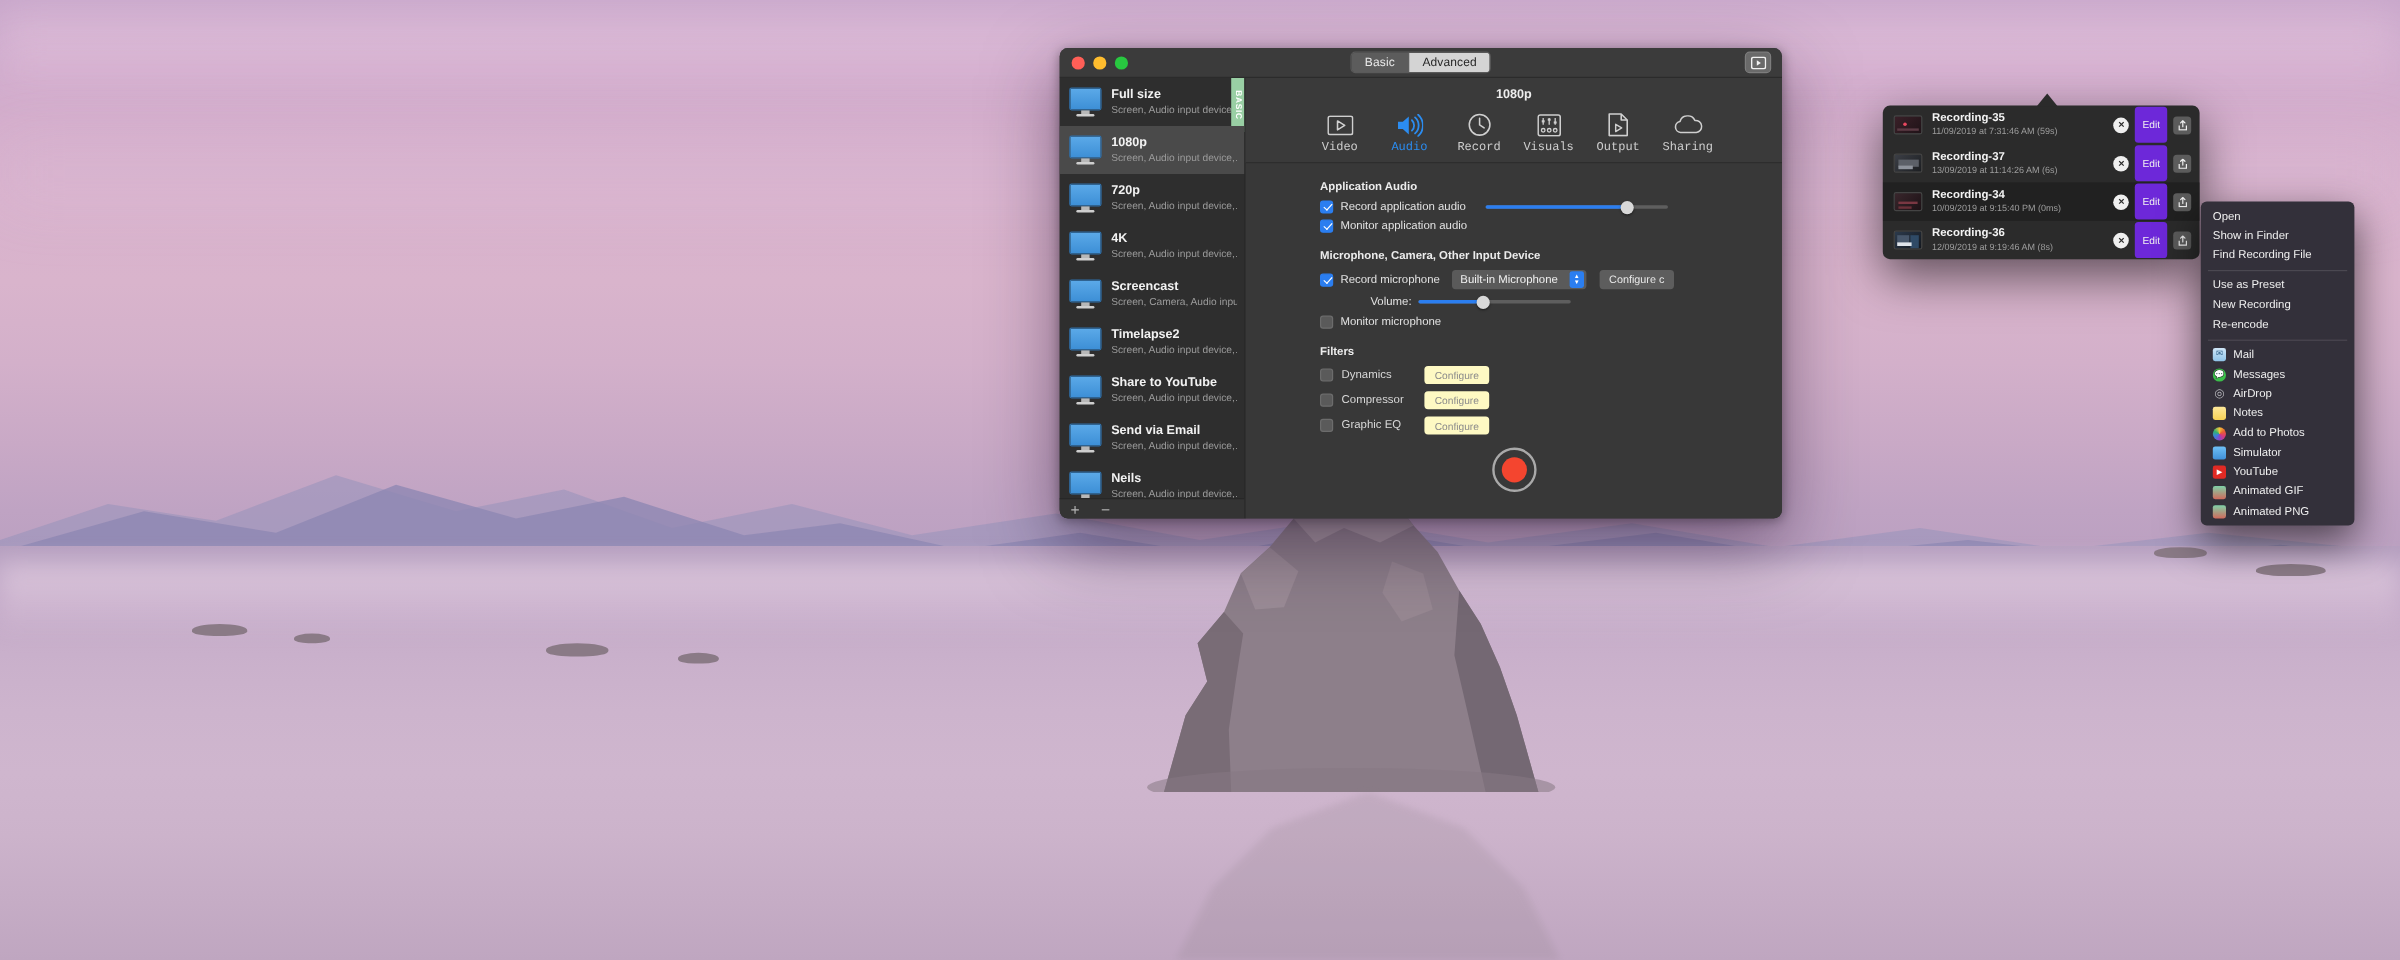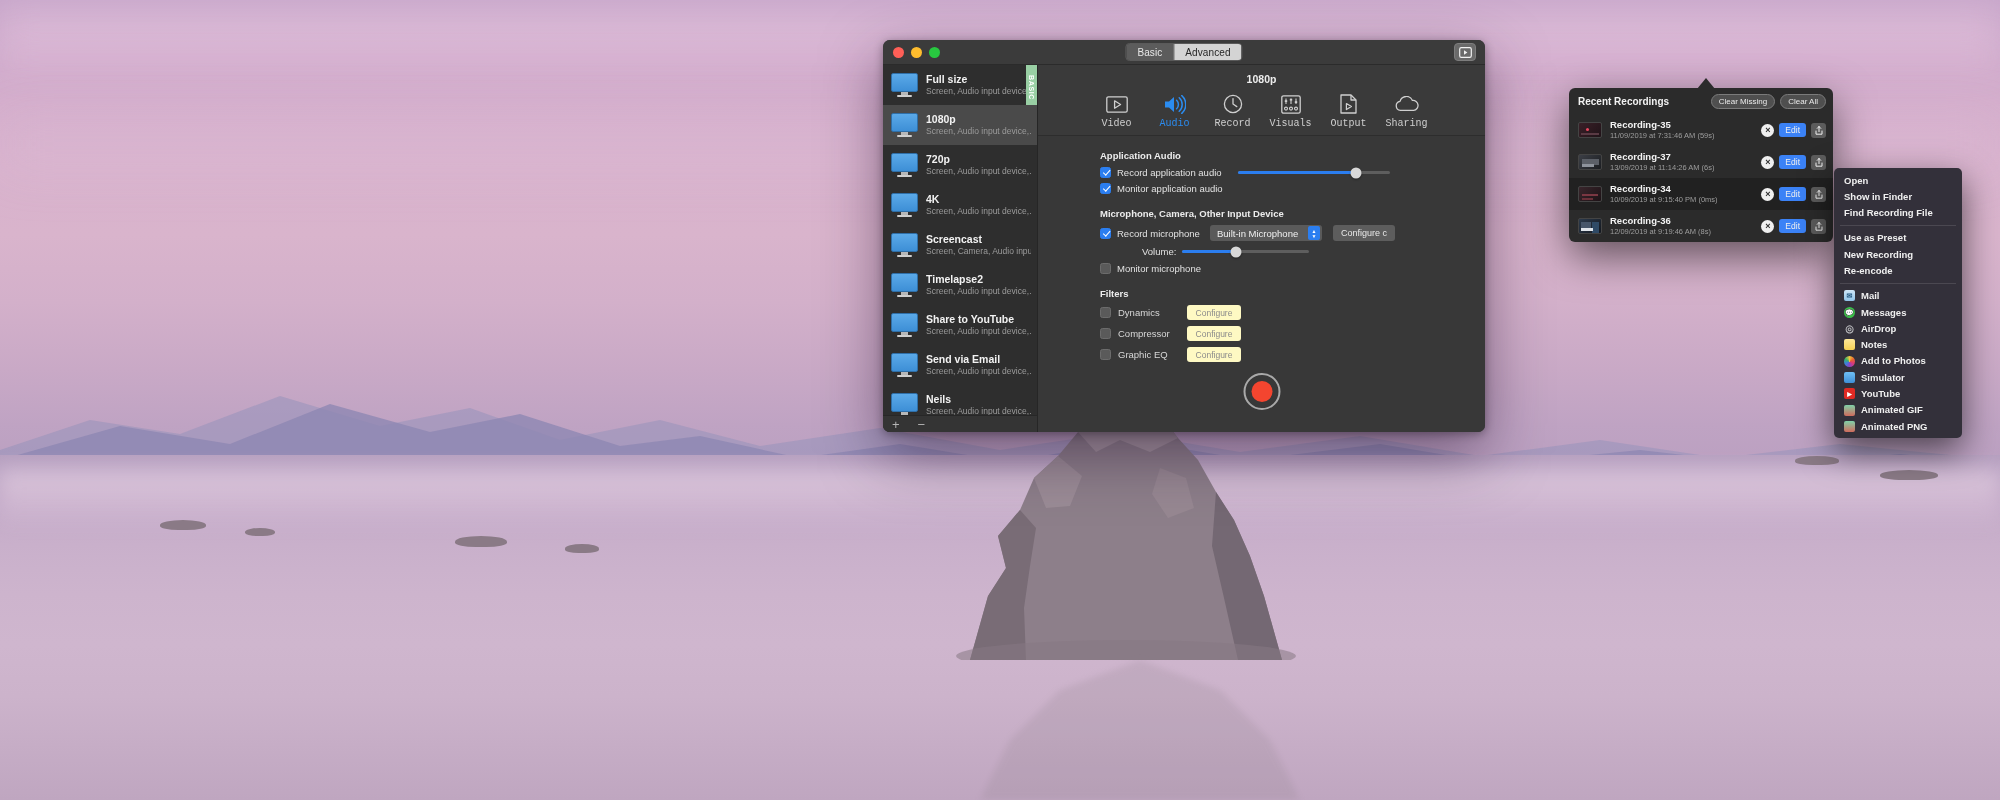--- a/index.html
+++ b/index.html
@@ -257,36 +257,36 @@
   .rec-info { flex:1; min-width:0; }
   .rec-name { font-size:9.5px; font-weight:bold; color:#f3f3f3; line-height:1.25; }
   .rec-date { font-size:7.5px; color:#9d9d9d; line-height:1.3; white-space:nowrap; }
   .rec-actions { display:flex; align-items:center; gap:5px; flex:0 0 auto; }
   .x-btn {
     width:13px; height:13px; border-radius:50%; background:#efefef;
     display:flex; align-items:center; justify-content:center;
     font-size:9px; color:#2b2b2b; line-height:1; font-weight:bold;
   }
   .edit-btn {
-    height:14px; padding:0 6px; border-radius:3px; background:#3b82f6;
+    height:30px; padding:0 6px; border-radius:3px; background:#6d28d9;
     display:flex; align-items:center; font-size:8.5px; color:#f0f0f0;
   }
   .share-btn {
     width:15px; height:15px; border-radius:3px; background:#5c5c5c;
     display:flex; align-items:center; justify-content:center;
   }
 
   
   #ctxmenu {
     position:absolute; left:1834px; top:168px; width:128px;
     background:#33303a; border-radius:5px;
     box-shadow:0 12px 34px rgba(0,0,0,.6);
     z-index:40; padding:4px 0; font-size:9.5px; color:#f0f0f0;
   }
-  .mi { padding:1.5px 10px; line-height:1.4; display:flex; align-items:center; gap:6px;font-weight:bold; }
+  .mi { padding:1.5px 10px; line-height:1.4; display:flex; align-items:center; gap:6px; }
   .msep { height:1px; background:#4b4851; margin:4px 6px; }
   .mico {
     width:11px; height:11px; flex:0 0 auto; border-radius:2px;
     display:flex; align-items:center; justify-content:center;
     font-size:7px; line-height:1;
   }
 </style>
 </head>
 <body>
 
@@ -647,27 +647,20 @@
         <div class="dot"></div>
       </div>
 
     </div>
   </div>
 </div>
 
 <div class="pop-arrow"></div>
 
 <div id="popover">
-  <div class="pop-head">
-    <div class="pop-title">Recent Recordings</div>
-    <div class="pop-head-btns">
-      <div class="pill">Clear Missing</div>
-      <div class="pill">Clear All</div>
-    </div>
-  </div>
 
   <div class="rec-item">
     <div class="thumb" style="background:linear-gradient(135deg,#3a2028,#201318);">
       <div style="position:absolute;left:7px;top:5px;width:3px;height:3px;border-radius:50%;background:#e8475f;"></div>
       <div style="position:absolute;left:2px;bottom:2px;width:18px;height:2px;background:#5a3a44;"></div>
     </div>
     <div class="rec-info">
       <div class="rec-name">Recording-35</div>
       <div class="rec-date">11/09/2019 at 7:31:46 AM (59s)</div>
     </div>

